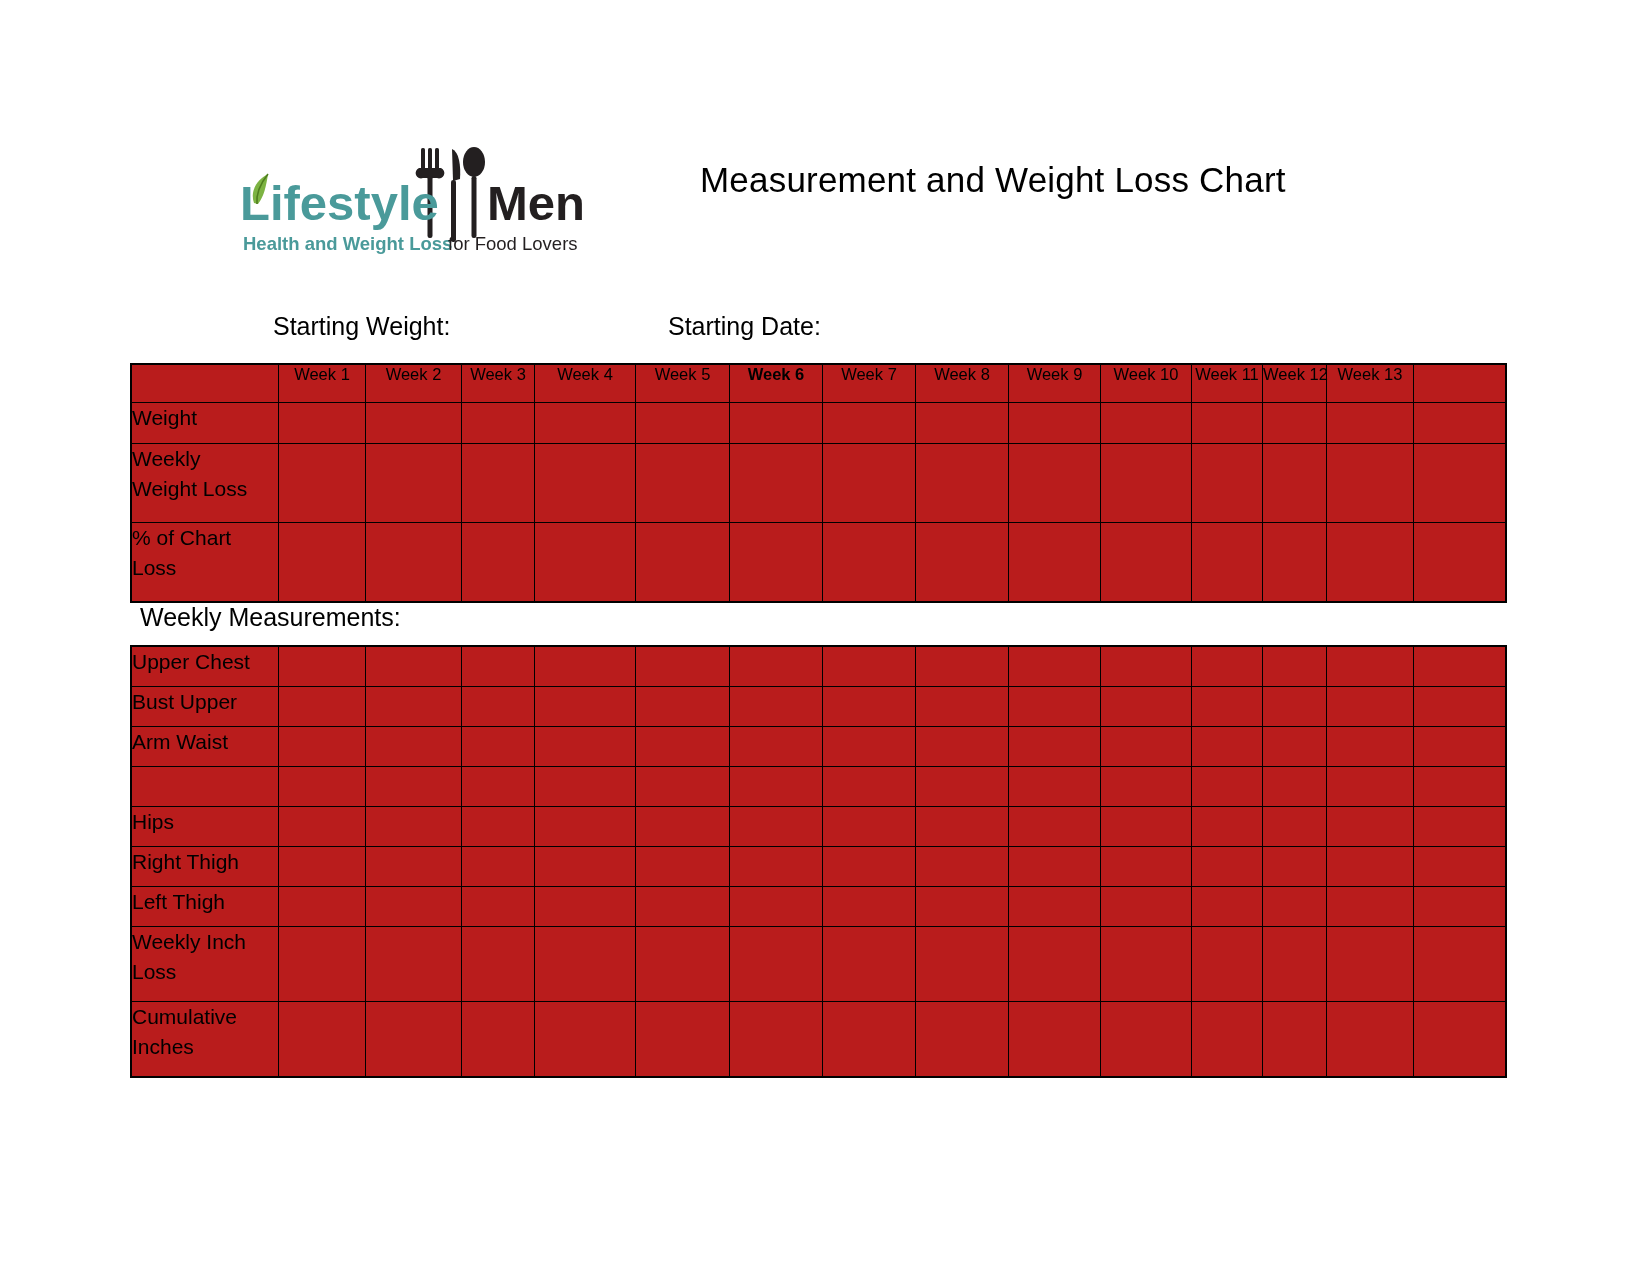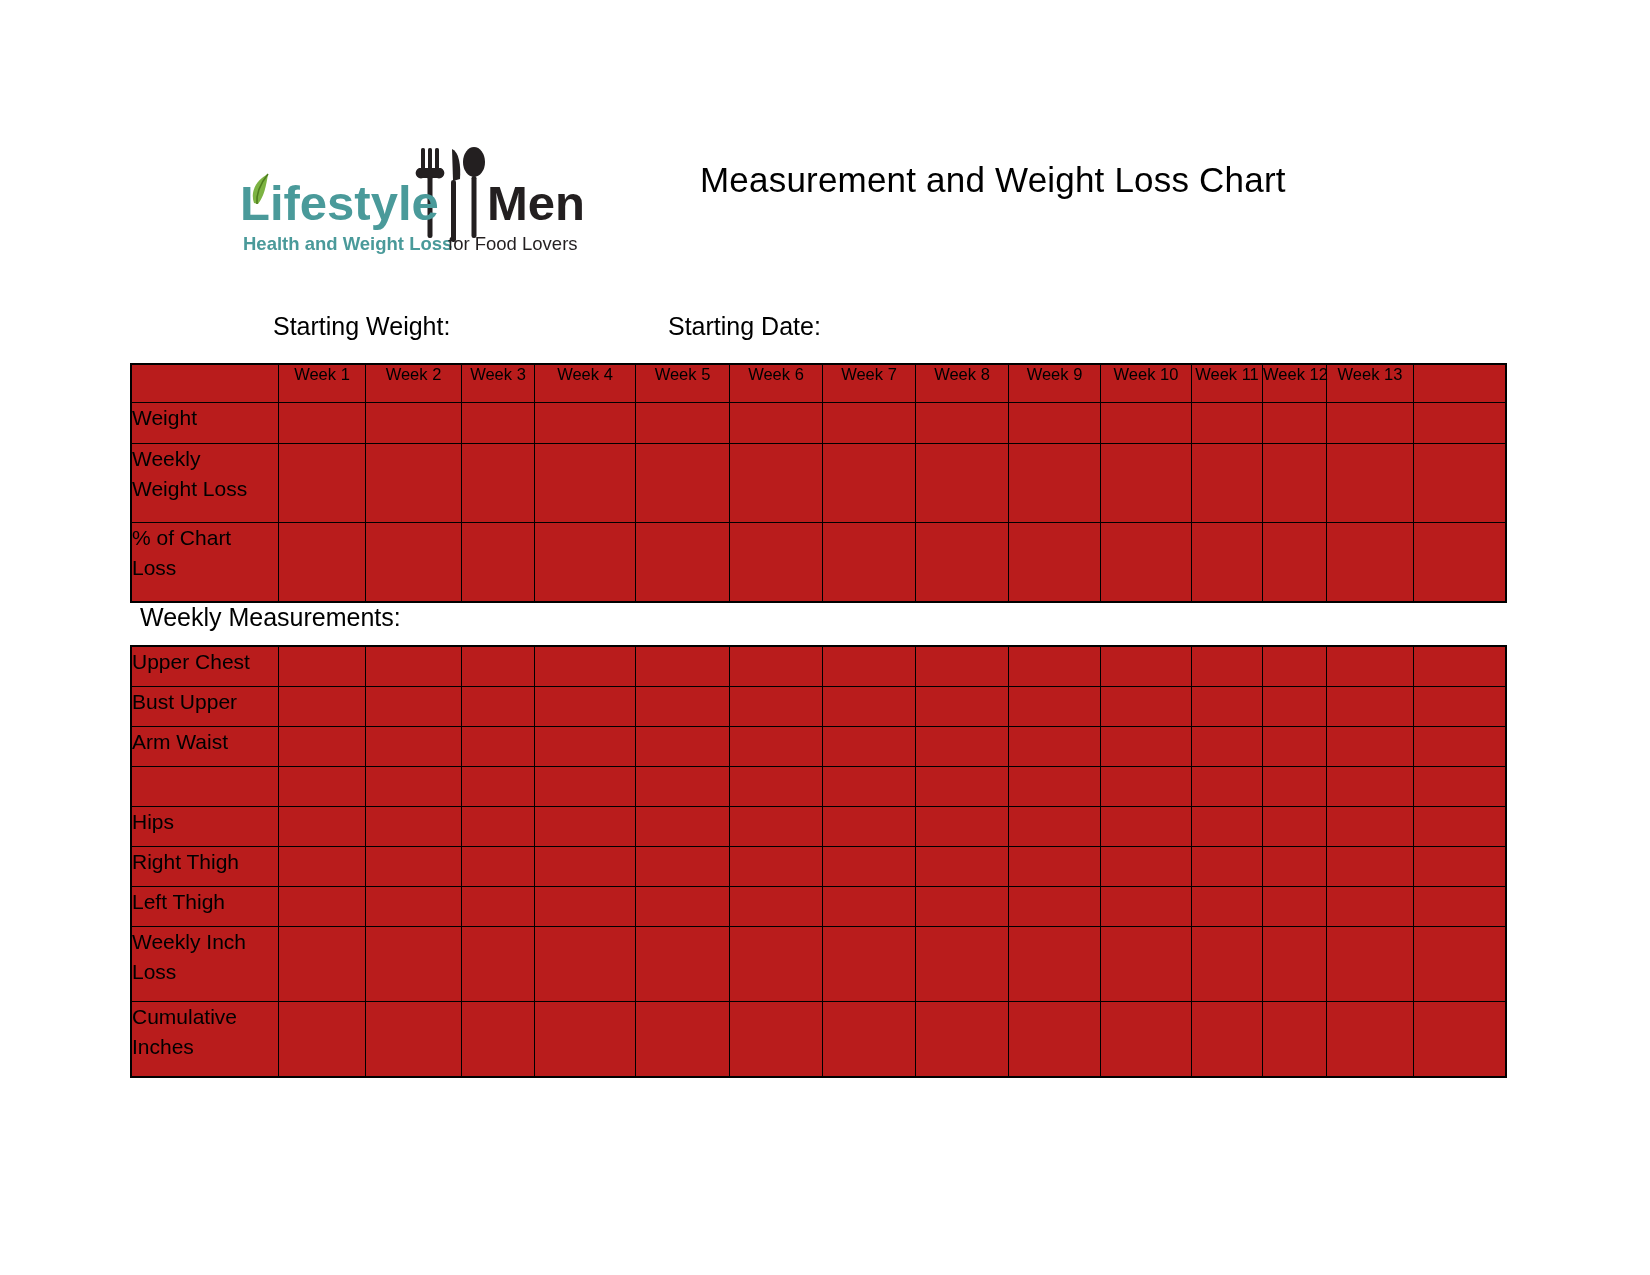--- a/index.html
+++ b/index.html
@@ -182,21 +182,21 @@
 <div class="table-wrap" id="weight-table-wrap">
   <table class="grid" id="weight-table">
     <tbody>
       <tr class="r-hdr">
         <td class="rowlabel" style="width: 146px;"></td>
         <td class="hdr" style="width: 86px;">Week 1</td>
         <td class="hdr" style="width: 95px;">Week 2</td>
         <td class="hdr" style="width: 72px;">Week 3</td>
         <td class="hdr" style="width: 100px;">Week 4</td>
         <td class="hdr" style="width: 93px;">Week 5</td>
-        <td class="hdr" style="width: 92px;">Week 6</td>
+        <td class="hdr" style="width: 92px; font-weight: bold;">Week 6</td>
         <td class="hdr" style="width: 92px;">Week 7</td>
         <td class="hdr" style="width: 92px;">Week 8</td>
         <td class="hdr" style="width: 91px;">Week 9</td>
         <td class="hdr" style="width: 90px;">Week 10</td>
         <td class="hdr" style="width: 70px;">Week 11</td>
         <td class="hdr" style="width: 63px;">Week 12</td>
         <td class="hdr" style="width: 86px;">Week 13</td>
         <td class="hdr" style="width: 91px;"></td>
       </tr>
 

